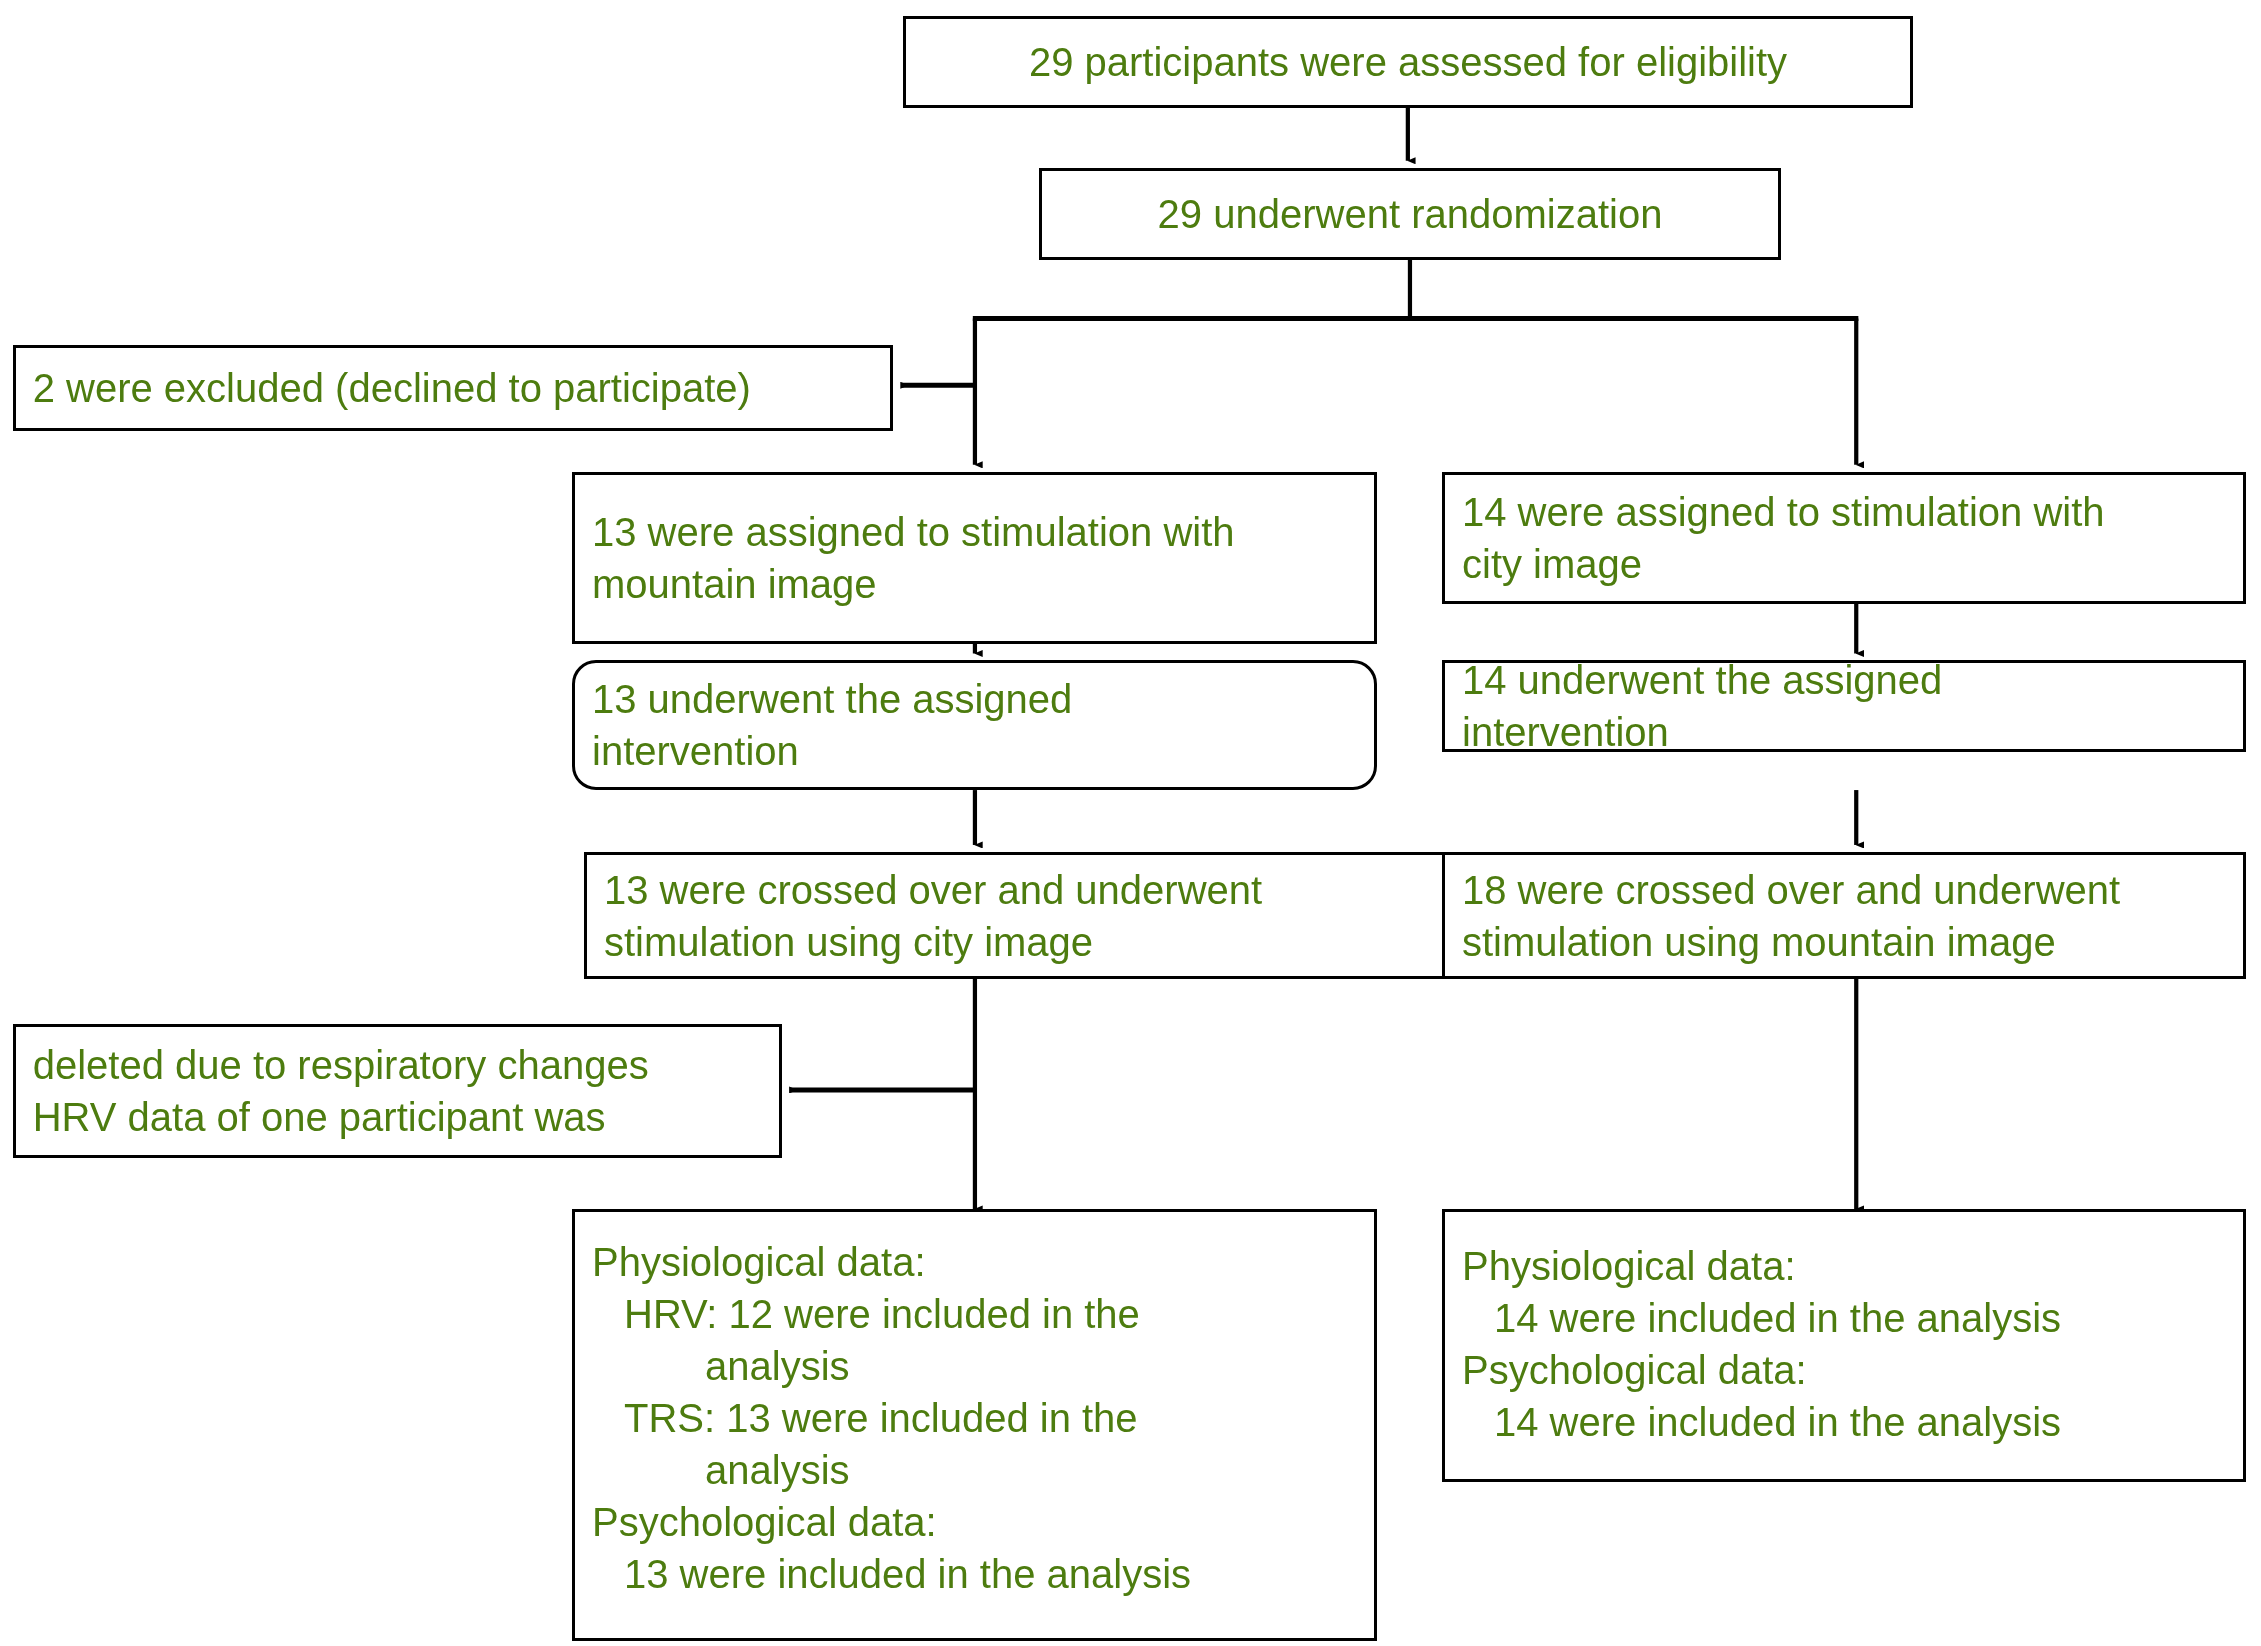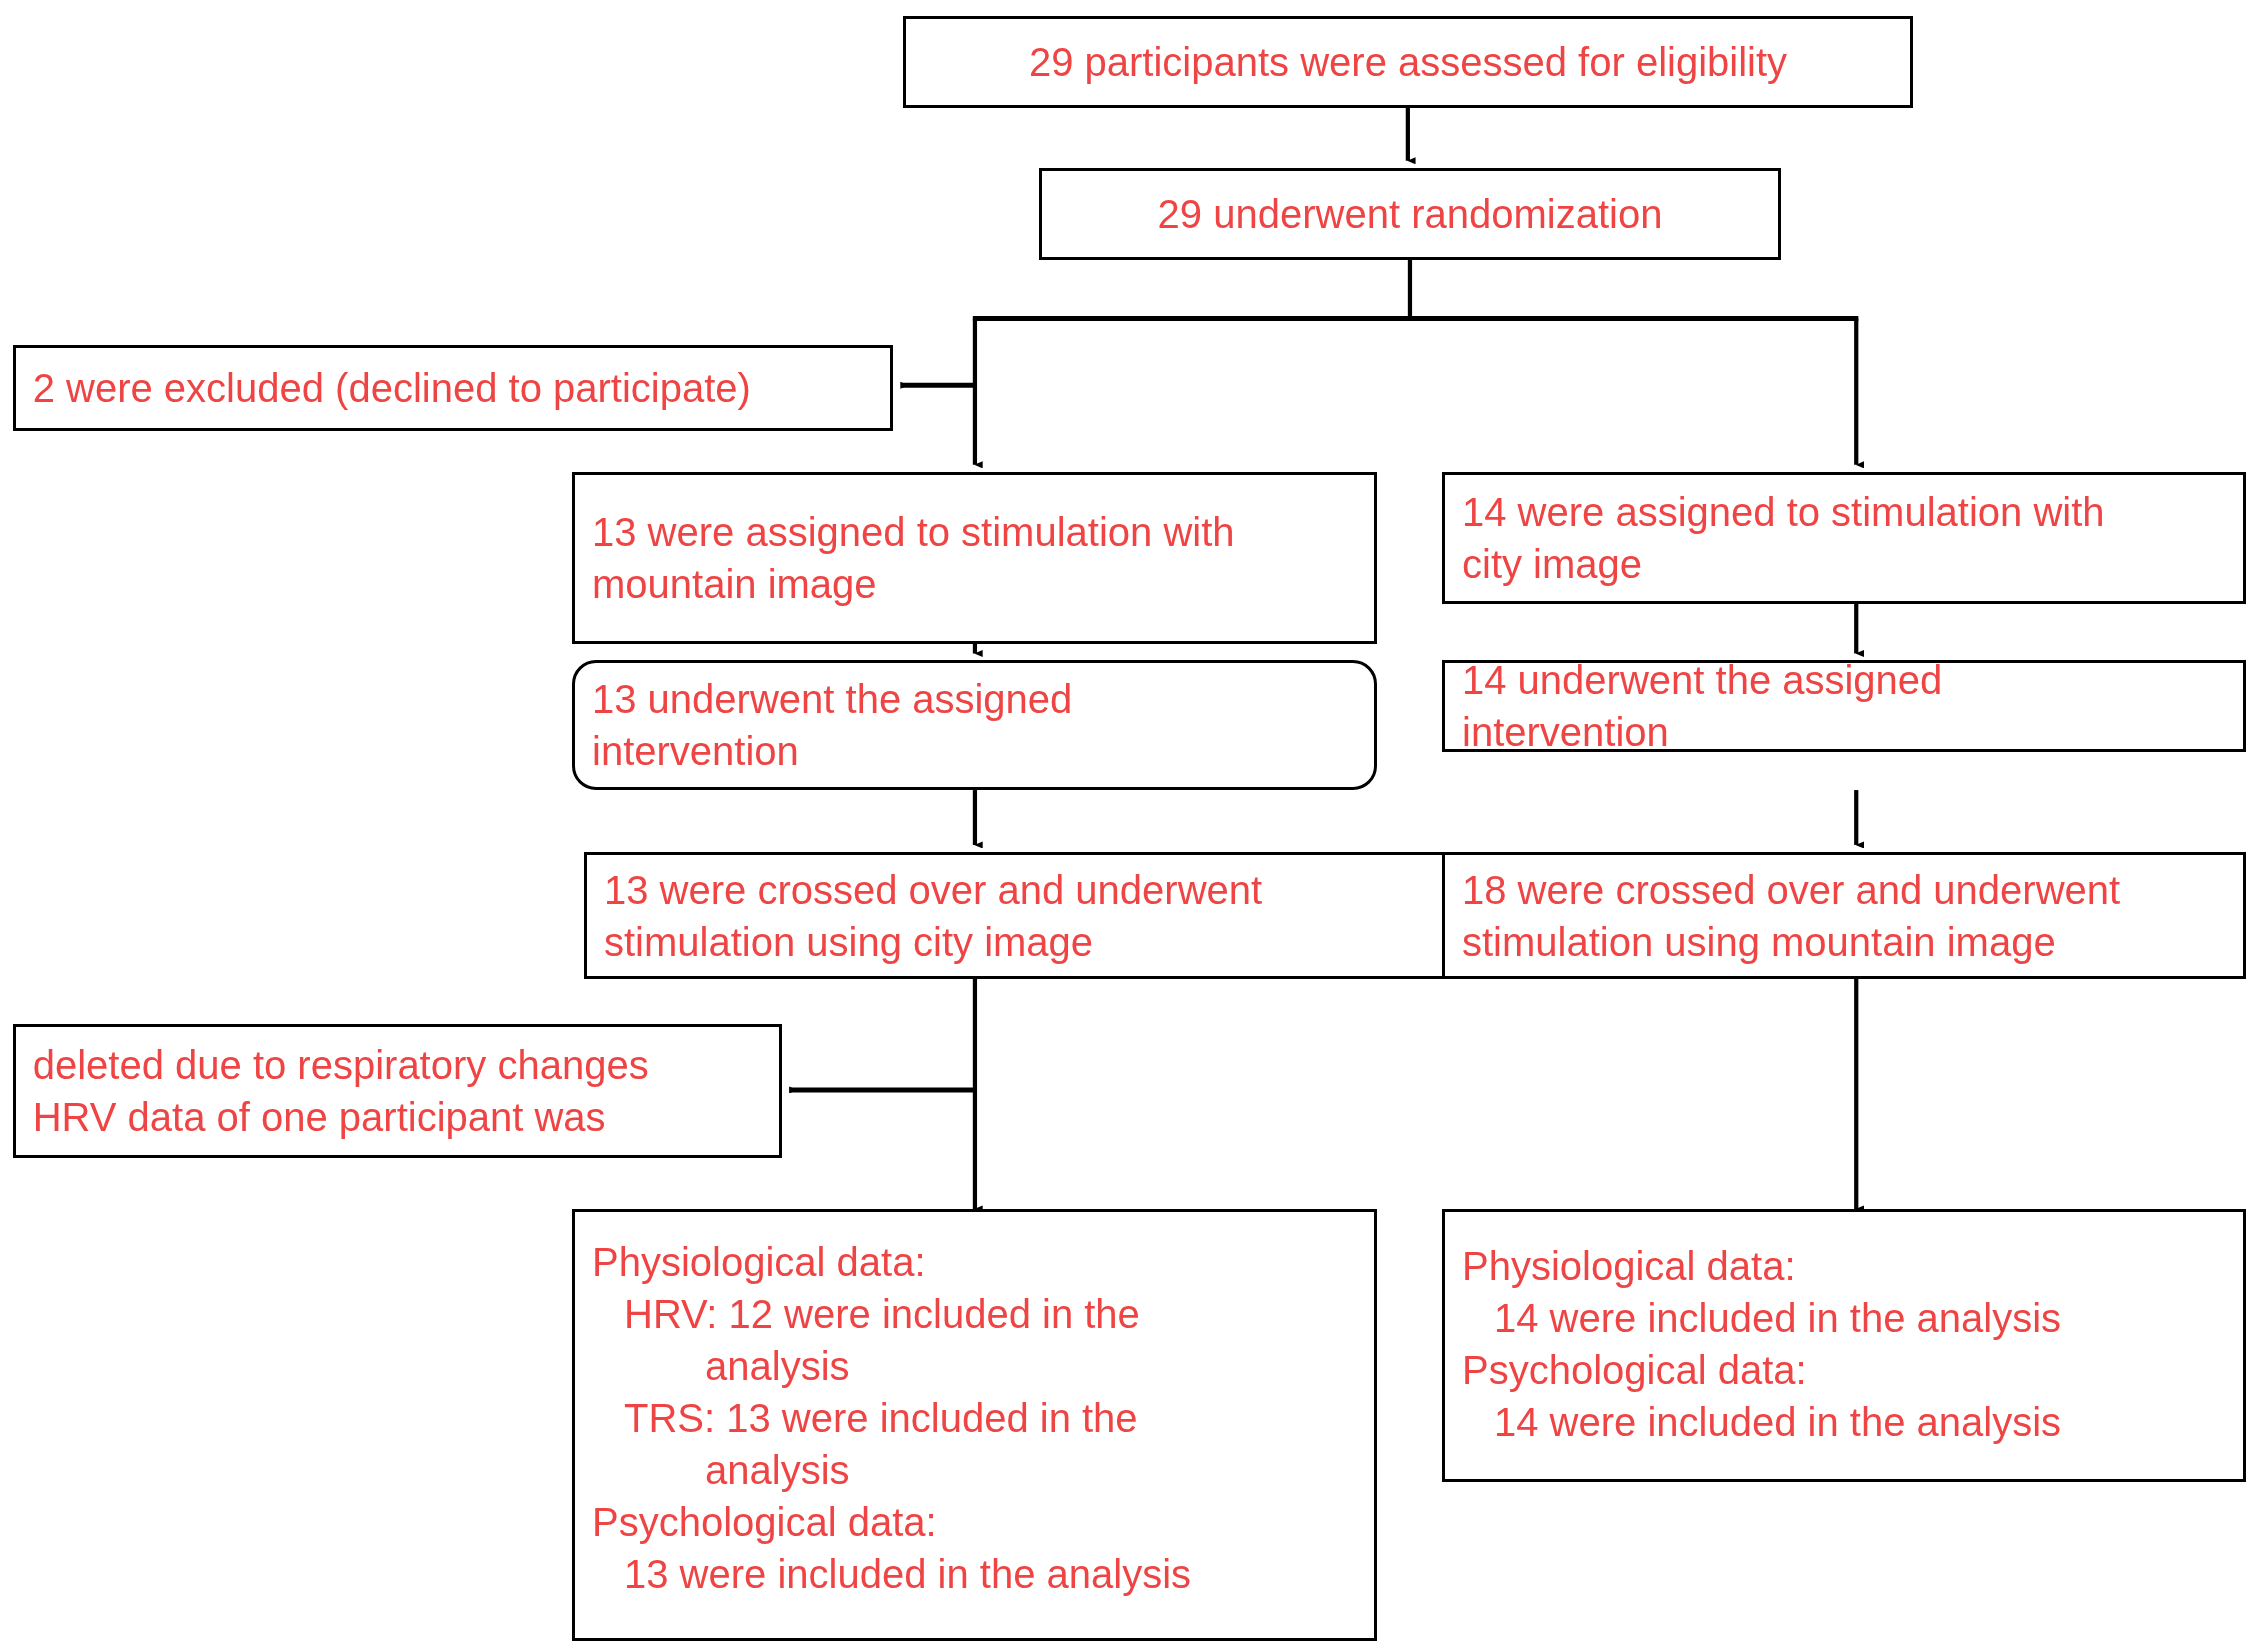--- a/index.html
+++ b/index.html
@@ -23,21 +23,21 @@
     height: 1647px;
   }
   .node-box {
     position: absolute;
     box-sizing: border-box;
     border: 3.5px solid #000000;
     background: #ffffff;
     font-family: "Liberation Sans", sans-serif;
     font-size: 40px;
     line-height: 1.30;
-    color: #ef4444;
+    color: #4d7c0f;
     padding: 10px 17px;
     display: flex;
     flex-direction: column;
     justify-content: center;
     white-space: pre-wrap;
   }
   .node-box.center-text {
     align-items: center;
     text-align: center;
   }

